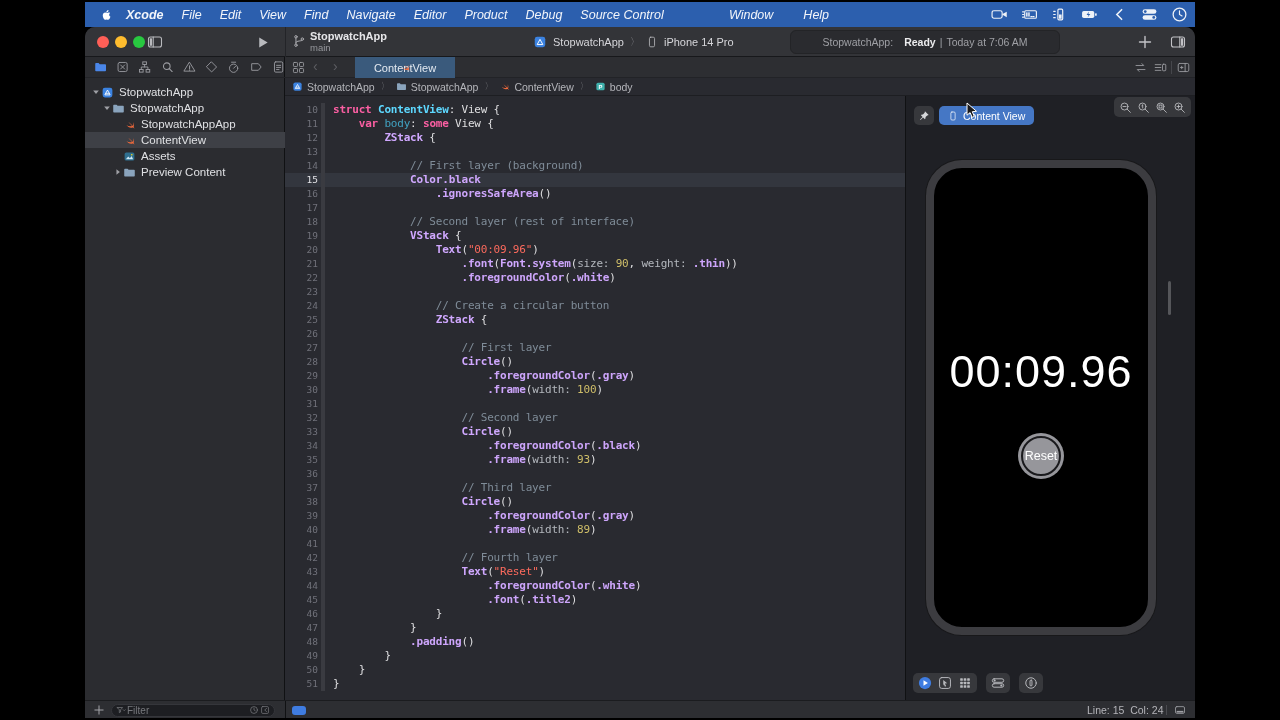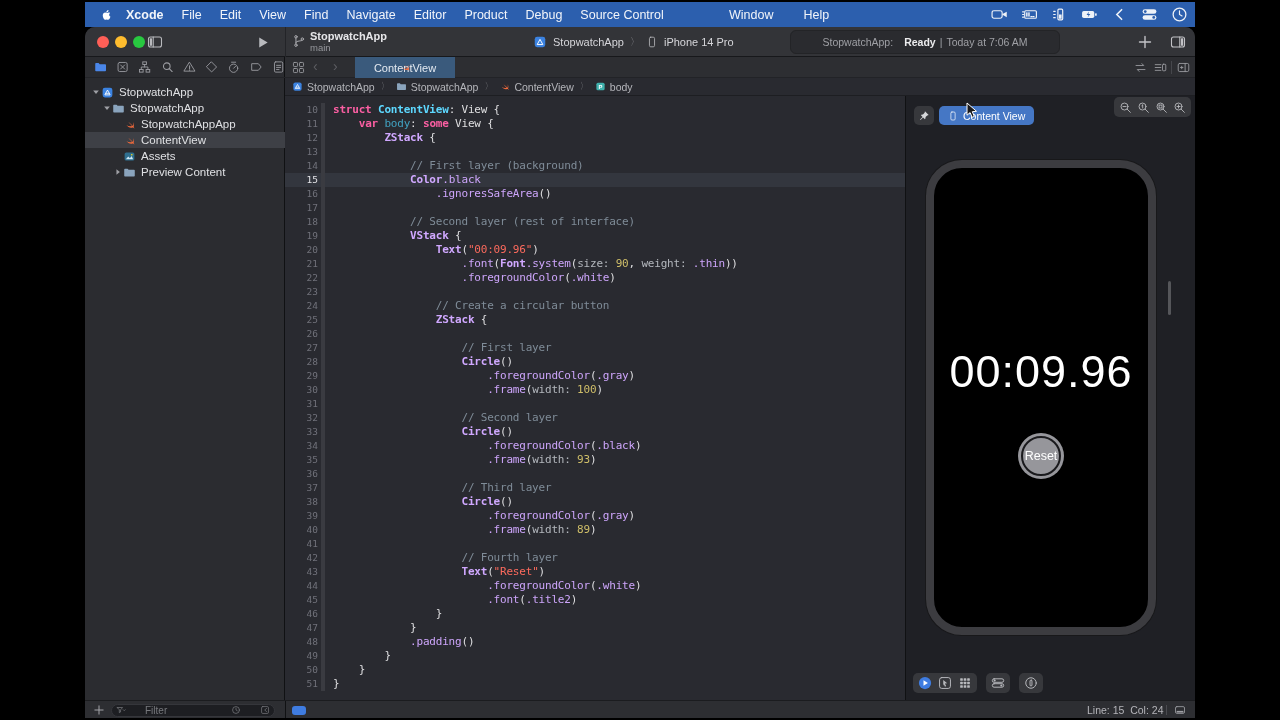--- a/index.html
+++ b/index.html
@@ -3,21 +3,21 @@
 <meta charset="utf-8">
 <style>
   html,body{margin:0;padding:0;background:#000;}
   *{box-sizing:border-box;}
   .stage{position:relative;width:1280px;height:720px;background:#000;overflow:hidden;
          font-family:"Liberation Sans","DejaVu Sans",sans-serif;-webkit-font-smoothing:antialiased;}
   .screen{position:absolute;left:85px;top:2px;width:1110px;height:716px;}
 
   
   .menubar{position:absolute;left:0;top:0;width:1110px;height:25px;background:#2c5fae;
-           display:flex;align-items:center;color:#fff;font-size:12.5px;}
+           display:flex;align-items:center;color:#fff;font-size:12.5px;font-style:italic;}
   .menubar .apple{width:14px;height:14px;margin-left:14px;margin-right:4px;}
   .menu-item{padding:0 9px;white-space:nowrap;color:#f2f5fa;}
   .menu-item.bold{font-weight:700;}
   .menu-right{position:absolute;left:635px;top:0;height:25px;display:flex;align-items:center;gap:12px;}
   .status-icons{position:absolute;right:7px;top:0;height:25px;display:flex;align-items:center;gap:13px;color:#eef2f8;}
   .status-icons .icon{width:17px;height:17px;display:inline-block;}
   .icon svg{width:100%;height:100%;display:block;}
 
   
   .window{position:absolute;left:0;top:25px;width:1110px;height:691px;background:#292a30;
@@ -71,21 +71,21 @@
   .crumb-sep{color:#6f7075;margin:0 6px;font-size:9px;}
 
   
   .code-pane{position:absolute;left:200px;top:69px;width:620px;height:604px;background:#292a30;overflow:hidden;}
   .code-line{position:absolute;left:0;width:620px;height:14px;font:11px/14px "DejaVu Sans Mono","Liberation Mono",monospace;}
   .code-line.cur{background:#33363e;}
   .code-line .ln{position:absolute;left:0;width:33px;text-align:right;color:#70717a;font-size:9.5px;line-height:14px;}
   .code-line.cur .ln{color:#e4e4e8;}
   .code-line .ribbon{position:absolute;left:36px;top:0;width:4px;height:14px;background:#3a3b41;}
   .code-line .src{position:absolute;left:48px;top:0;white-space:pre;letter-spacing:-0.2px;}
-  .tok-k{color:#fc5fa3;font-weight:700;} .tok-t{color:#d0a8ff;font-weight:700;} .tok-m{color:#cda5fb;}
+  .tok-k{color:#fc5fa3;font-weight:700;} .tok-t{color:#d0a8ff;font-weight:700;} .tok-m{color:#cda5fb;font-weight:bold;}
   .tok-y{color:#5dd8ff;font-weight:700;} .tok-b{color:#41a1c0;} .tok-c{color:#7f8c98;}
   .tok-s{color:#fc6a5d;} .tok-n{color:#d0bf69;} .tok-p{color:#dfdfe1;} .tok-l{color:#b3b7bd;}
 
   
   .canvas{position:absolute;left:820px;top:69px;width:290px;height:604px;background:#1f2025;border-left:1px solid #101113;}
   .pin-btn{position:absolute;left:8px;top:10px;width:20px;height:19px;background:#37383c;border-radius:5px;
            display:flex;align-items:center;justify-content:center;color:#d6d7da;}
   .pin-btn .icon{width:12px;height:12px;}
   .target-pill{position:absolute;left:33px;top:10px;height:19px;padding:0 9px;background:#4577c5;border-radius:5px;
                display:flex;align-items:center;gap:5px;color:#fff;font-size:10.5px;white-space:nowrap;}
@@ -109,21 +109,21 @@
   .pv-group .icon{width:14px;height:14px;color:#b9babe;}
   .pv-zoom{position:absolute;left:208px;top:1px;display:flex;gap:5px;background:#37383c;border-radius:5px;height:20px;
            align-items:center;padding:0 5px;}
   .pv-zoom .icon{width:13px;height:13px;color:#b9babe;}
 
   
   .statusbar{position:absolute;left:0;top:673px;width:1110px;height:18px;background:#2d2e32;border-top:1px solid #1b1c1f;}
   .statusbar .nav-sep{position:absolute;left:200px;top:0;width:1px;height:18px;background:#101113;}
   .plus-btn{position:absolute;left:8px;top:3px;width:12px;height:12px;color:#a7a8ad;}
   .filter-field{position:absolute;left:26px;top:2.5px;width:164px;height:13px;background:#1d1e22;border:1px solid #35363b;
-                border-radius:7px;display:flex;align-items:center;font-size:10px;color:#77787d;padding:0 4px;gap:19px;}
+                border-radius:7px;display:flex;align-items:center;font-size:10px;color:#77787d;padding:0 4px;gap:1px;}
   .filter-field .icon{width:10px;height:10px;color:#7c7d82;}
   .filter-field .spacer{flex:1;}
   .blue-chip{position:absolute;left:207px;top:5px;width:14px;height:9px;border-radius:3px;background:#3f7ce0;}
   .linecol{position:absolute;left:1002px;top:3px;font-size:10.5px;color:#b4b4b9;white-space:pre;}
   .lc-sep{position:absolute;left:1081px;top:4px;width:1px;height:10px;background:#4a4b50;}
   .editor-mode{position:absolute;left:1088px;top:3px;width:14px;height:12px;color:#9fa0a5;}
 </style>
 </head>
 <body>
 

